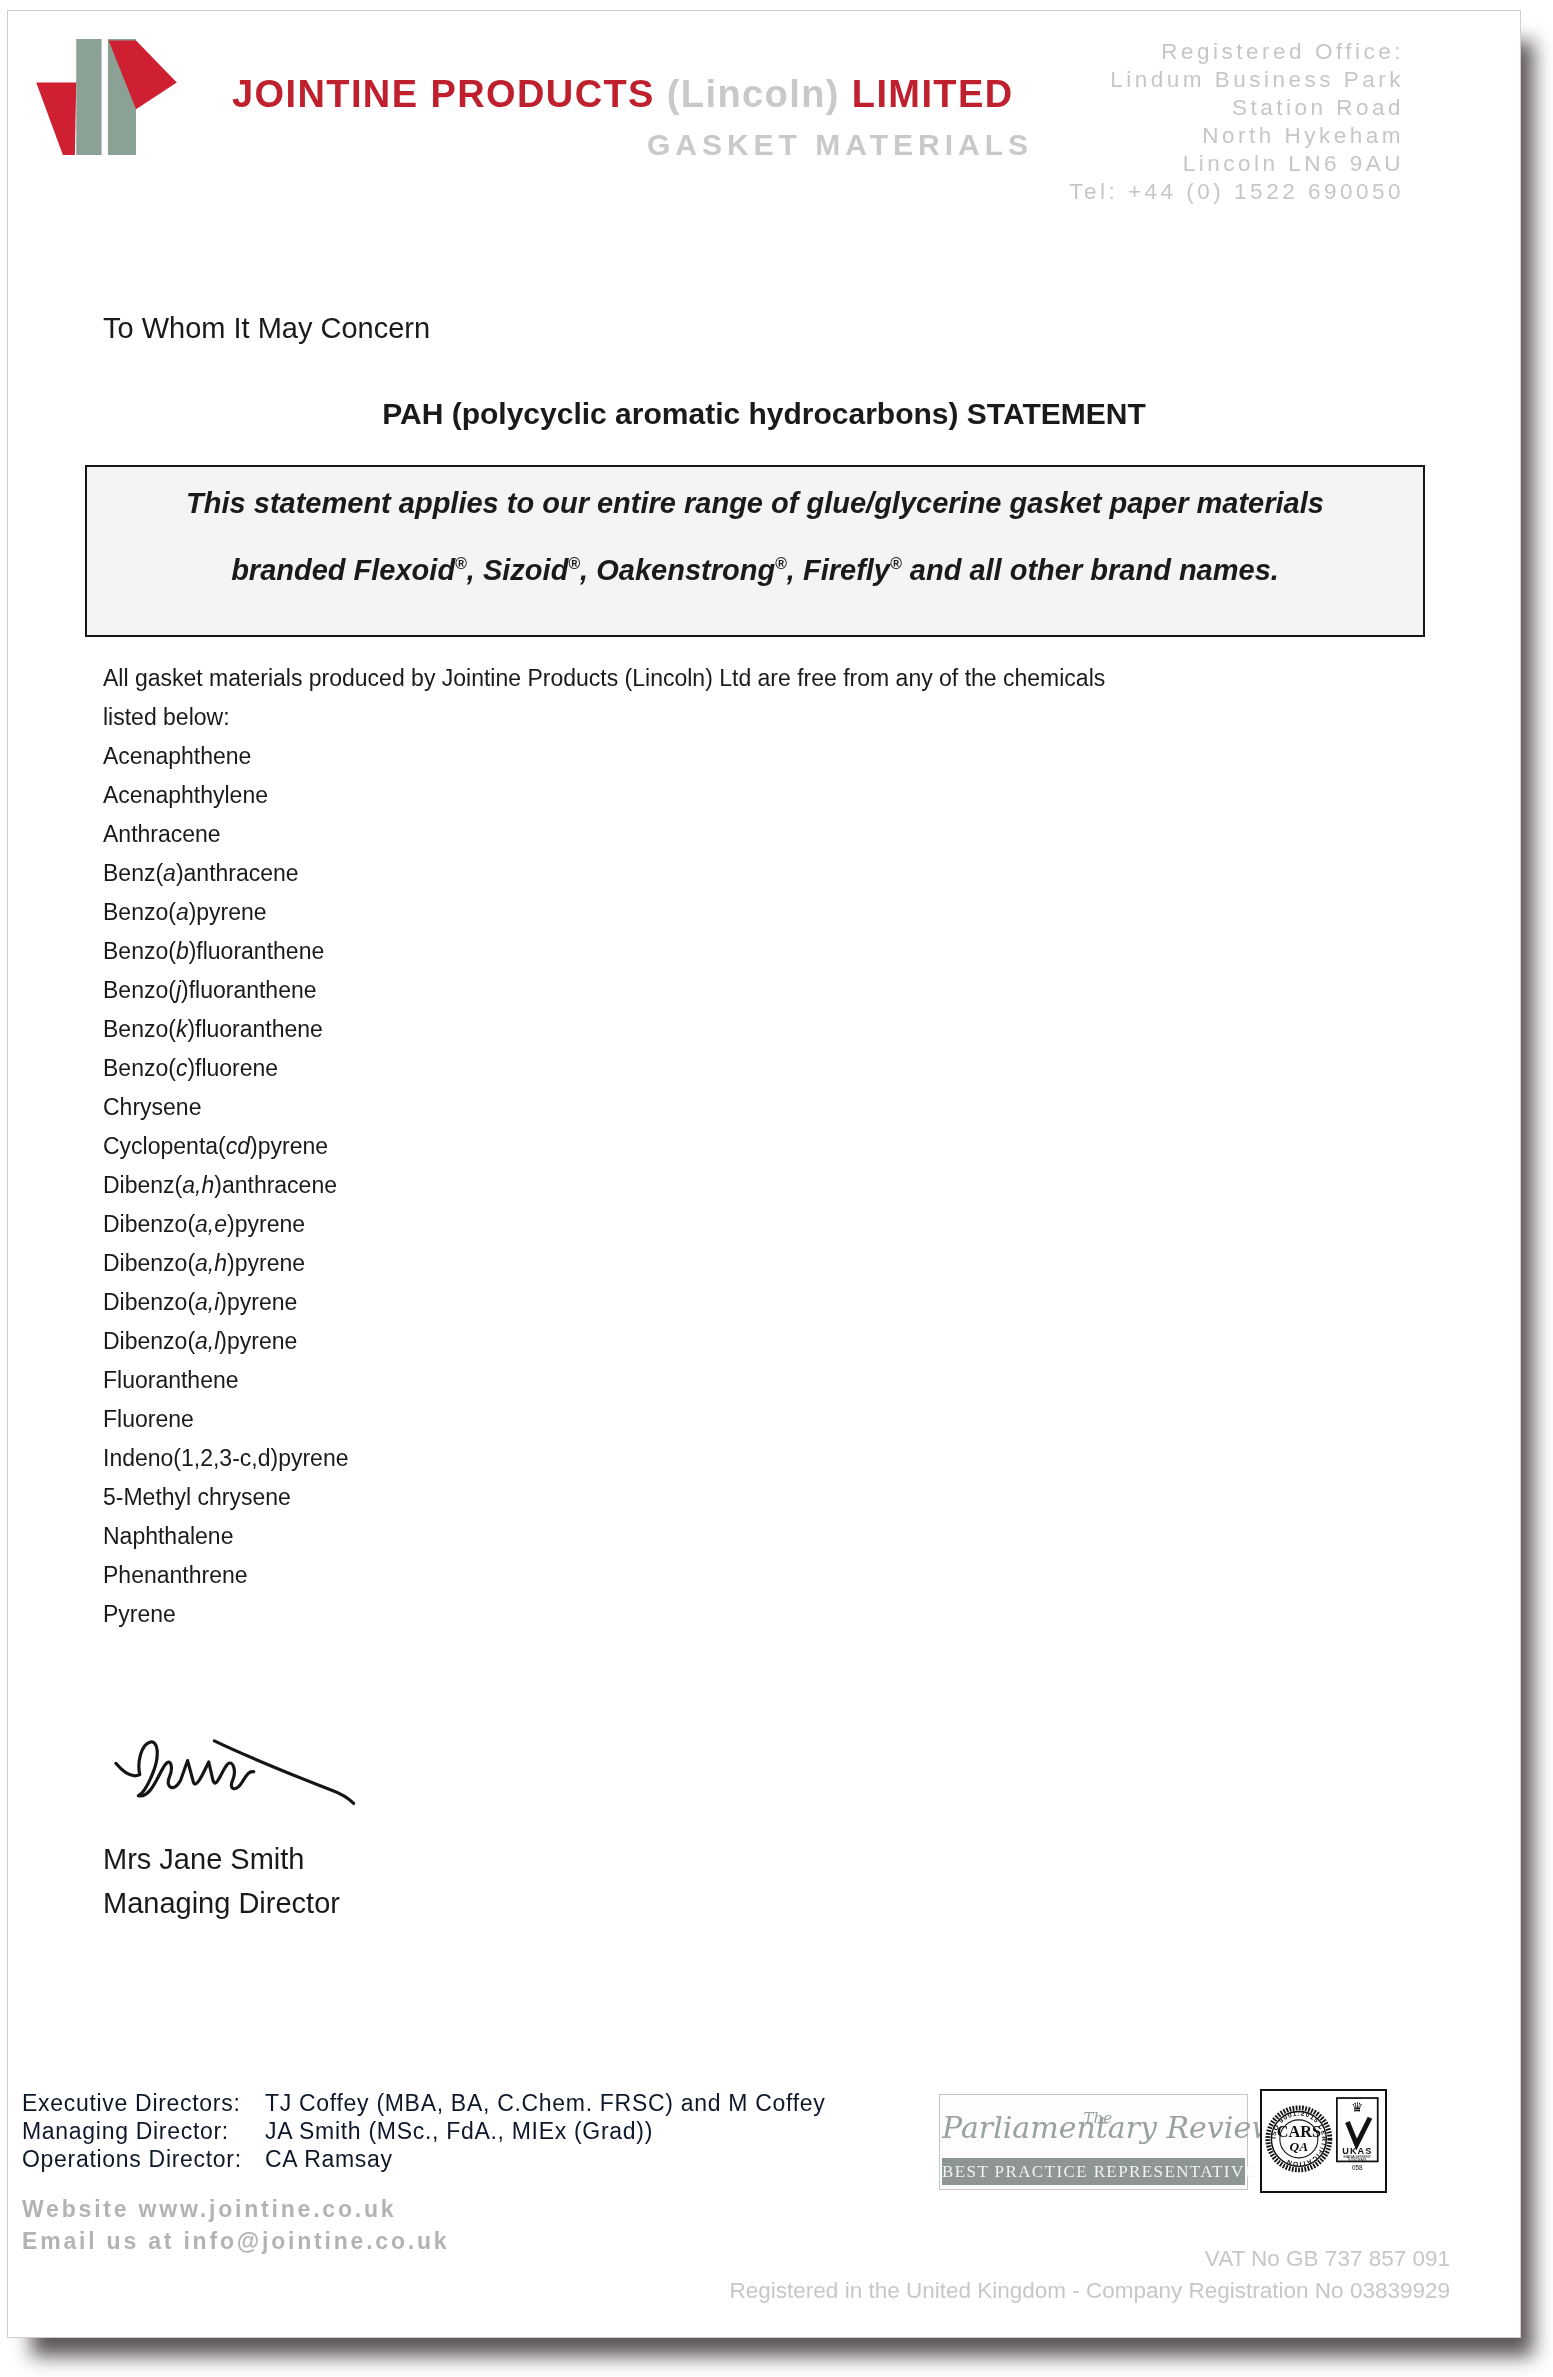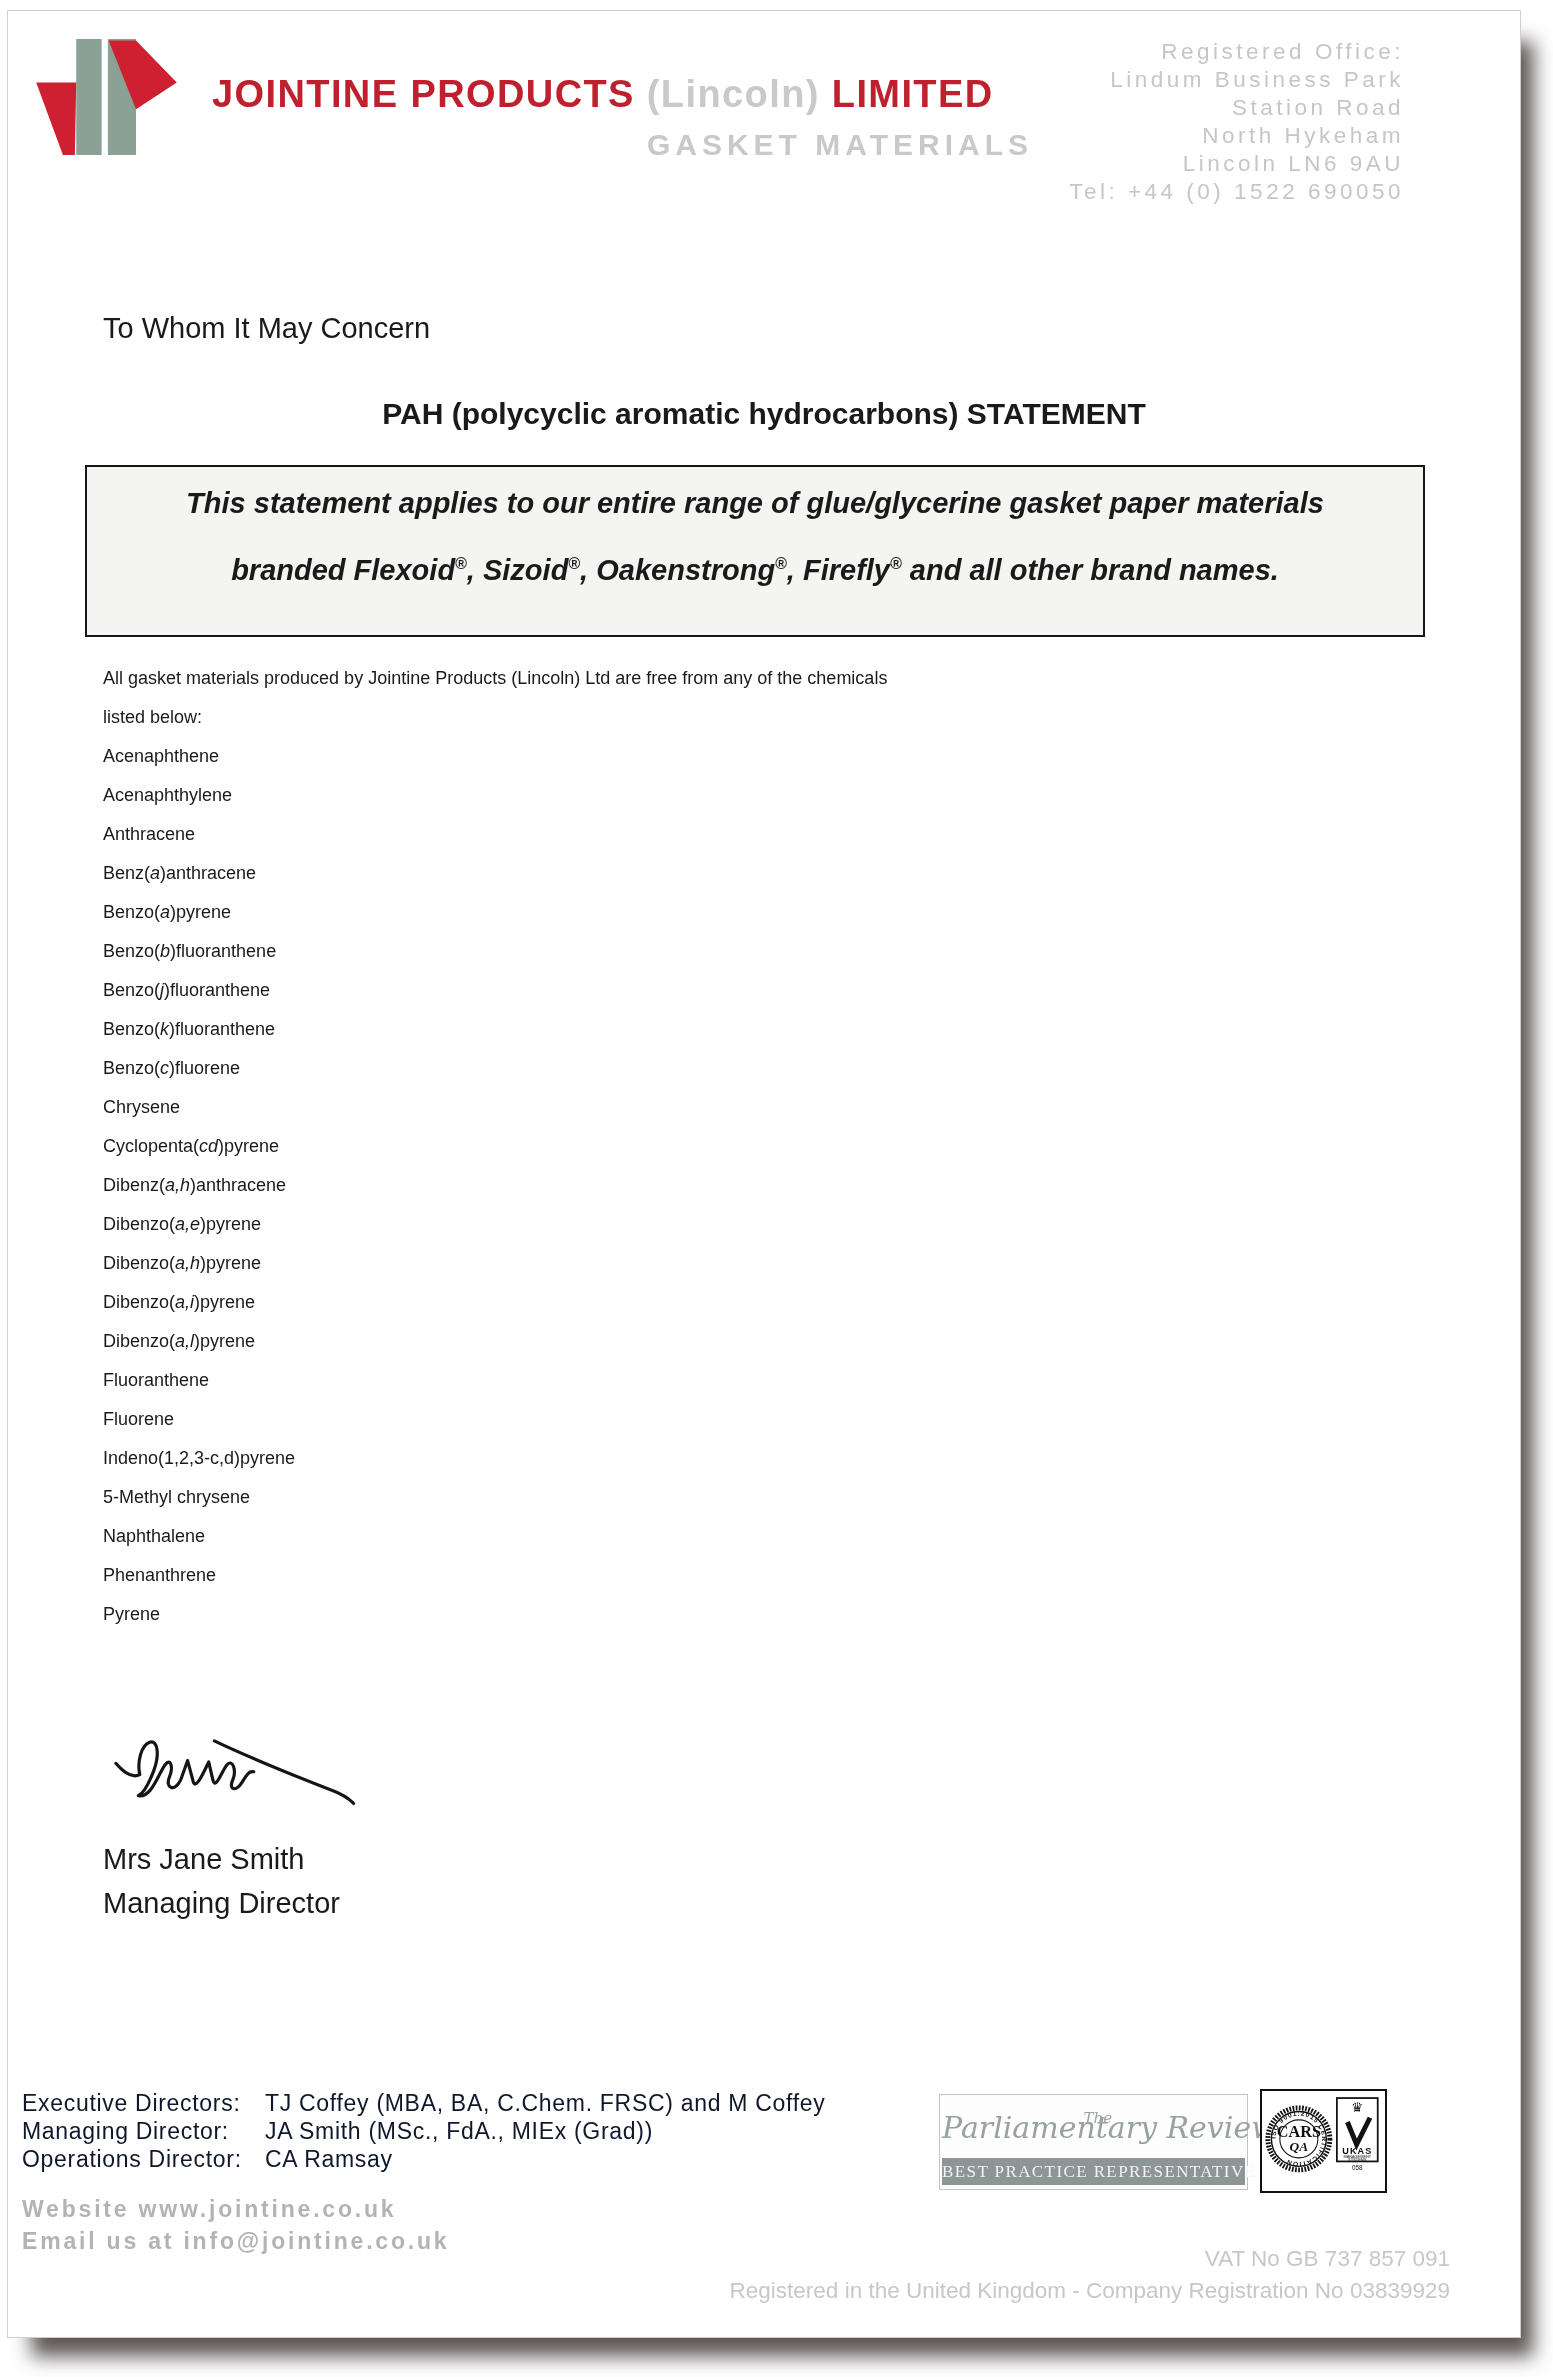--- a/index.html
+++ b/index.html
@@ -12,21 +12,21 @@
   .page{
     position:absolute;left:7px;top:10px;width:1514px;height:2328px;
     background:#ffffff;
     border:0.7px solid #d4cdcc;
     box-shadow:18.3px 25px 18.3px -5.6px rgba(62,54,54,0.85);
     box-sizing:border-box;
   }
   
   .logo{position:absolute;left:28px;top:27.5px;width:141px;height:116px;}
   .brand{
-    position:absolute;left:204px;top:62px;
+    position:absolute;left:224px;top:62px;
     font-size:38px;font-weight:bold;letter-spacing:1.4px;white-space:nowrap;
   }
   .brand .red{color:#bf202e;}
   .brand .grey{color:#c9c9c9;}
   .tagline{
     position:absolute;left:208px;top:117px;width:817px;text-align:right;
     font-size:30px;font-weight:bold;letter-spacing:5px;color:#c9c9c9;white-space:nowrap;
   }
   .address{
     position:absolute;top:27px;right:116px;text-align:right;
@@ -38,21 +38,21 @@
   .statement-box{
     position:absolute;left:77px;top:454px;width:1340px;height:172px;
     border:2.8px solid #161616;background:#f4f4f2;box-sizing:border-box;
     display:flex;flex-direction:column;align-items:center;justify-content:flex-start;
     padding-top:20px;row-gap:34px;
     font-size:29px;font-weight:bold;font-style:italic;text-align:center;
   }
   .statement-box sup{font-size:55%;}
   .body-block{
     position:absolute;left:95px;top:648px;width:1338px;
-    font-size:18px;line-height:39px;
+    font-size:23px;line-height:39px;
   }
   
   .signature{position:absolute;left:99px;top:1720px;width:278px;height:83px;}
   .signatory{position:absolute;left:95px;top:1826px;font-size:29px;line-height:44px;}
   
   .directors{
     position:absolute;left:14px;top:2078px;
     font-size:23px;line-height:28px;letter-spacing:0.7px;color:#0f172a;
   }
   .dir-row{display:flex;}

